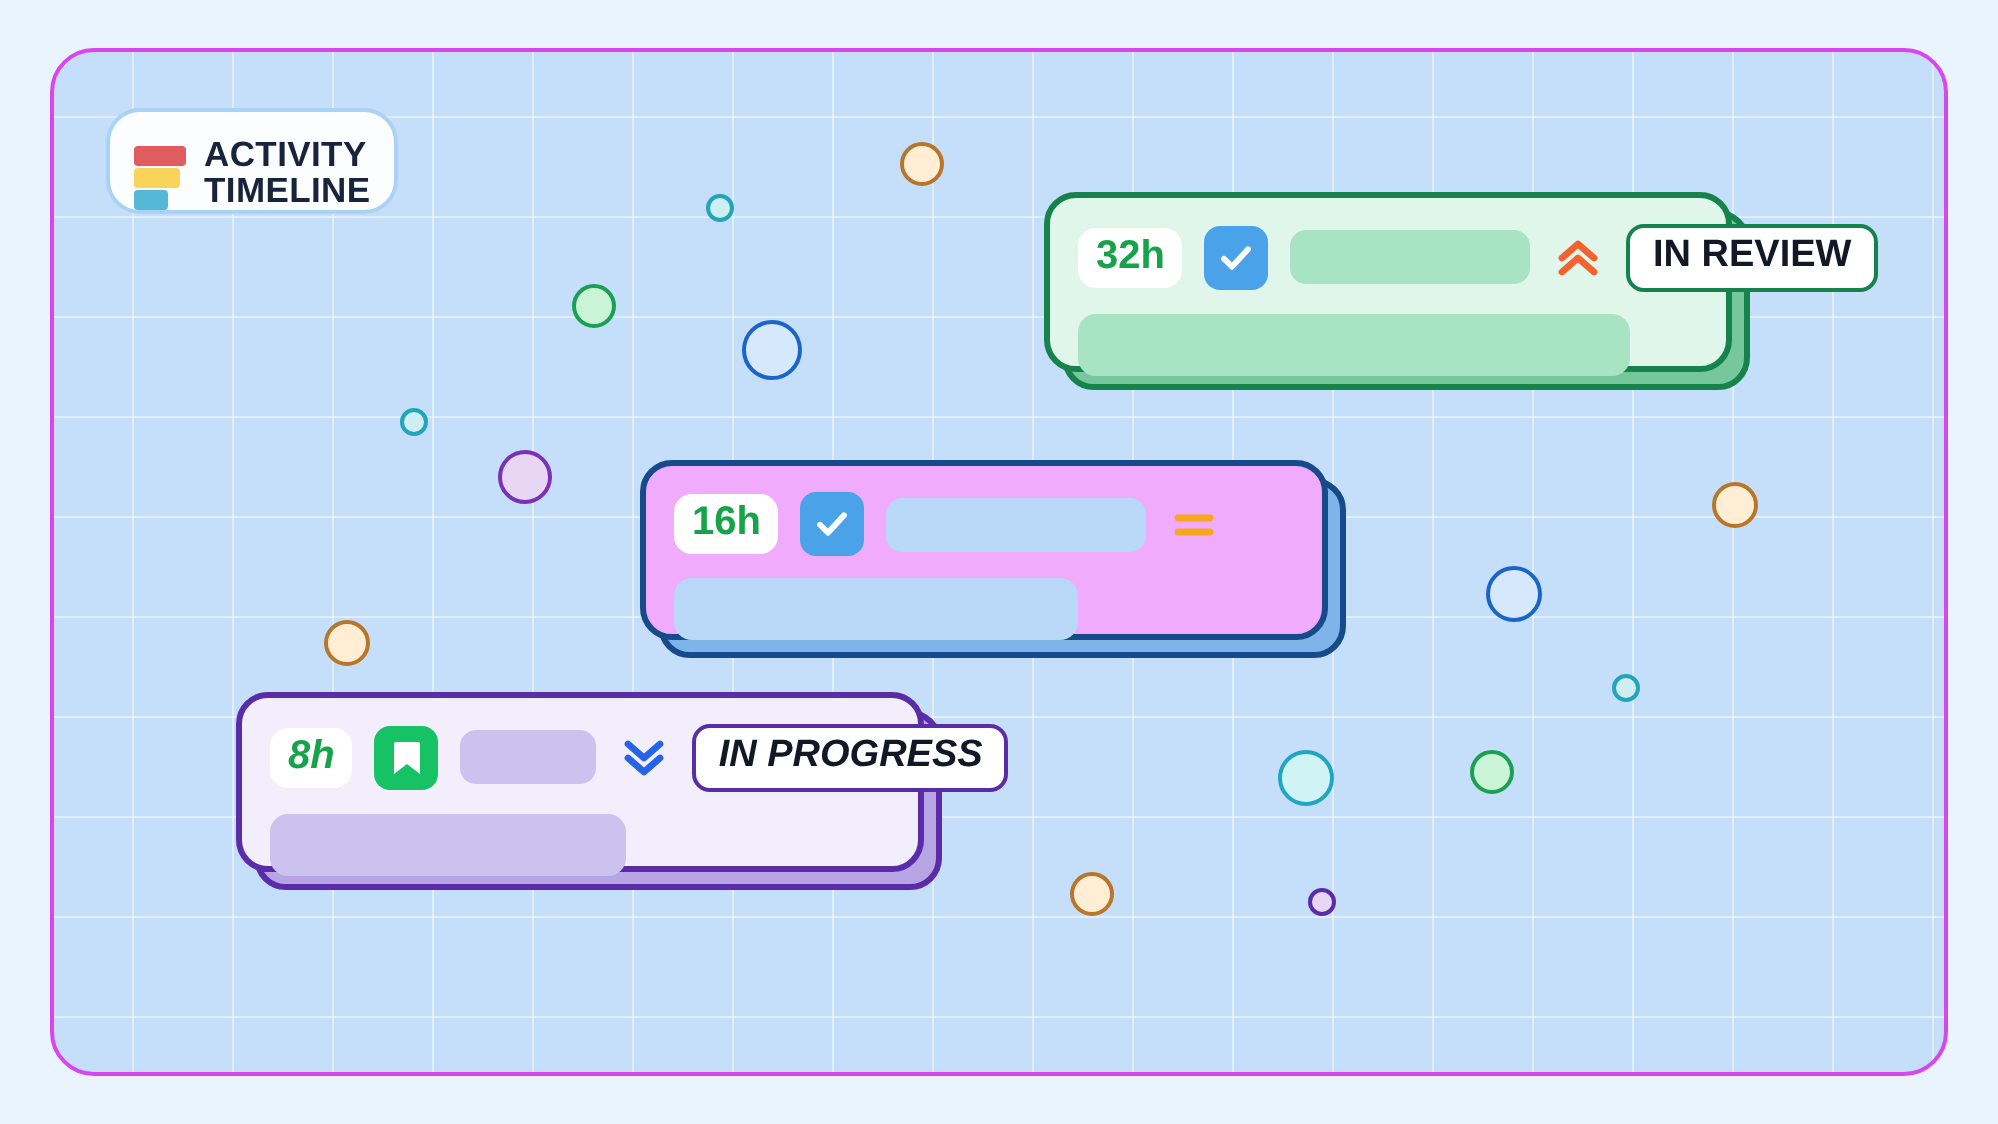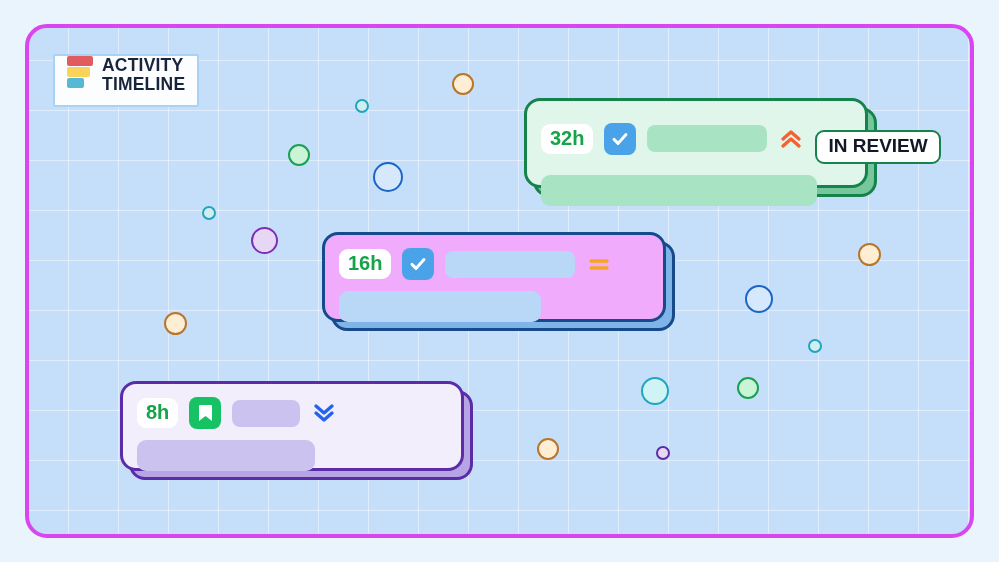--- a/index.html
+++ b/index.html
@@ -20,21 +20,21 @@
     left: 0; top: 0;
     width: 999px; height: 562px;
     background: #eaf4fd;
   }
   #canvas {
     position: absolute;
     left: 25px; top: 24px;
     width: 949px; height: 514px;
     box-sizing: border-box;
     background: #c5dffb;
-    border: 4px solid #d946ef;
+    border: 2px solid #d946ef;
     border-radius: 22px;
     overflow: hidden;
   }
   #grid {
     position: absolute;
     left: 0; top: 0; right: 0; bottom: 0;
     background-image:
       linear-gradient(to right, rgba(255,255,255,0.45) 1px, transparent 1px),
       linear-gradient(to bottom, rgba(255,255,255,0.45) 1px, transparent 1px);
     background-size: 50px 50px;
@@ -43,23 +43,23 @@
   }
 
   
   #logo {
     position: absolute;
     left: 53px; top: 54px;
     width: 146px; height: 53px;
     box-sizing: border-box;
     background: #fbfdff;
     border: 2px solid #a9d2f5;
-    border-radius: 2px;
-    display: flex;
-    align-items: flex-start;
+    border-radius: 17px;
+    display: flex;
+    align-items: flex-end;
     gap: 9px;
     padding: 0 12px;
   }
   .logo-mark {
     width: 26px; height: 32px;
     display: flex; flex-direction: column;
     justify-content: center;
     gap: 1px;
   }
   .logo-bar { border-radius: 2px; }
@@ -135,21 +135,20 @@
     border-width: 2px;
     border-style: solid;
     border-radius: 9px;
     font-size: 19px;
     font-weight: bold;
     color: #121826;
     padding: 4px 11px 5px;
     line-height: 1.1;
     white-space: nowrap;
     margin-left: auto;
-    margin-top: 16px;
   }
 </style>
 </head>
 <body>
 
 <div id="app">
   <div id="canvas">
     <div id="grid"></div>
     <div id="decorations">
         <div class="deco" style="left: 423px; top: 45px; width: 22px; height: 22px; background: rgb(255, 238, 212); border: 2.5px solid rgb(184, 118, 42);"></div>
@@ -206,36 +205,37 @@
                 <svg width="26" height="22" viewBox="0 0 22 22">
                   <path d="M3 8 H19 M3 15 H19" fill="none" stroke="#f7a71c" stroke-width="3.4" stroke-linecap="round"></path>
                 </svg>
               </span>
             </div>
             <div class="card-row">
               <span class="ph-long" style="width:202px;background:#b9d8f8"></span>
             </div>
           </div>
         </div>
-        <div class="card-wrap" style="left: 91px; top: 353px; width: 344px; height: 90px;">
+        <div class="card-wrap" style="left: 91px; top: 320px; width: 344px; height: 90px; font-style: italic;">
           <div class="card-shadow" style="background: rgb(182, 164, 228); border: 3px solid rgb(91, 44, 168);"></div>
           <div class="card" style="background: rgb(242, 238, 251); border-color: rgb(91, 44, 168);">
             <div class="card-row">
               <span class="hours">8h</span>
               <div class="statebox" style="background:#16c264">
                 <svg width="17" height="20" viewBox="0 0 17 20">
                   <path d="M3 2 h11 a1 1 0 0 1 1 1 v15 l-6.5 -5 l-6.5 5 v-15 a1 1 0 0 1 1 -1 z" fill="#fff"></path>
                 </svg>
               </div>
               <span class="ph-short" style="width:68px;background:#ccc2f0"></span>
               <span class="prio">
                 <svg width="26" height="22" viewBox="0 0 22 22">
                   <path d="M3 4 L11 11 L19 4 M3 11 L11 18 L19 11" fill="none" stroke="#2563eb" stroke-width="3.4" stroke-linecap="round" stroke-linejoin="round"></path>
                 </svg>
               </span>
+              <span class="badge" style="border-color:#5b2ca8">IN PROGRESS</span>
             </div>
             <div class="card-row">
               <span class="ph-long" style="width:178px;background:#ccc2f0"></span>
             </div>
           </div>
         </div>
       </div>
   </div>
 
   <div id="logo">

